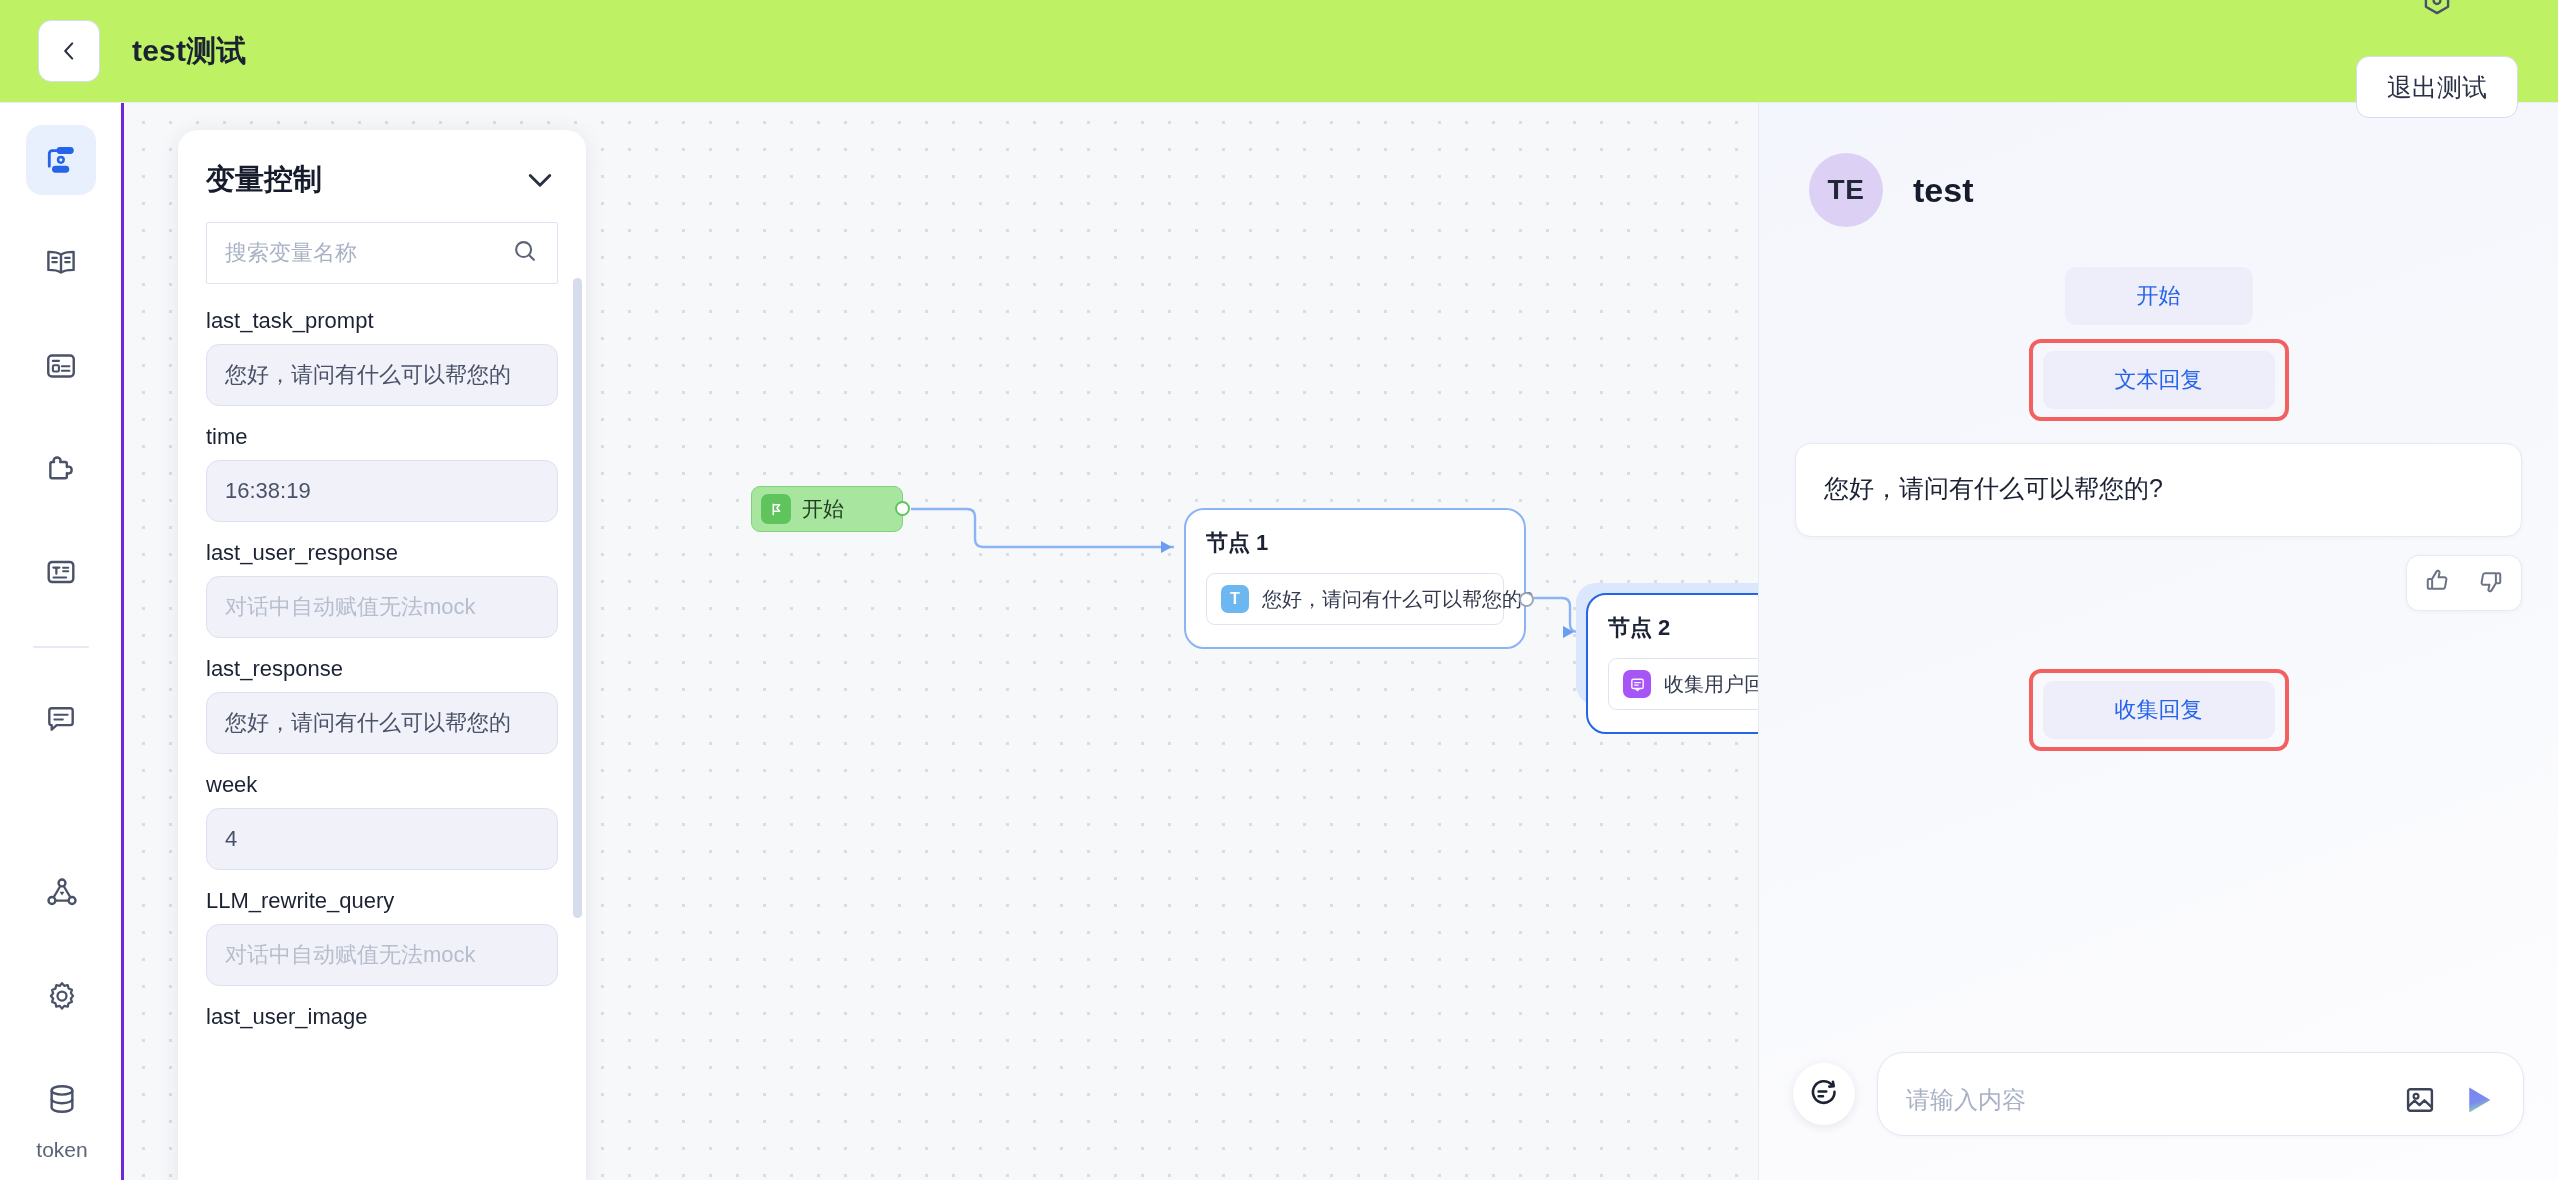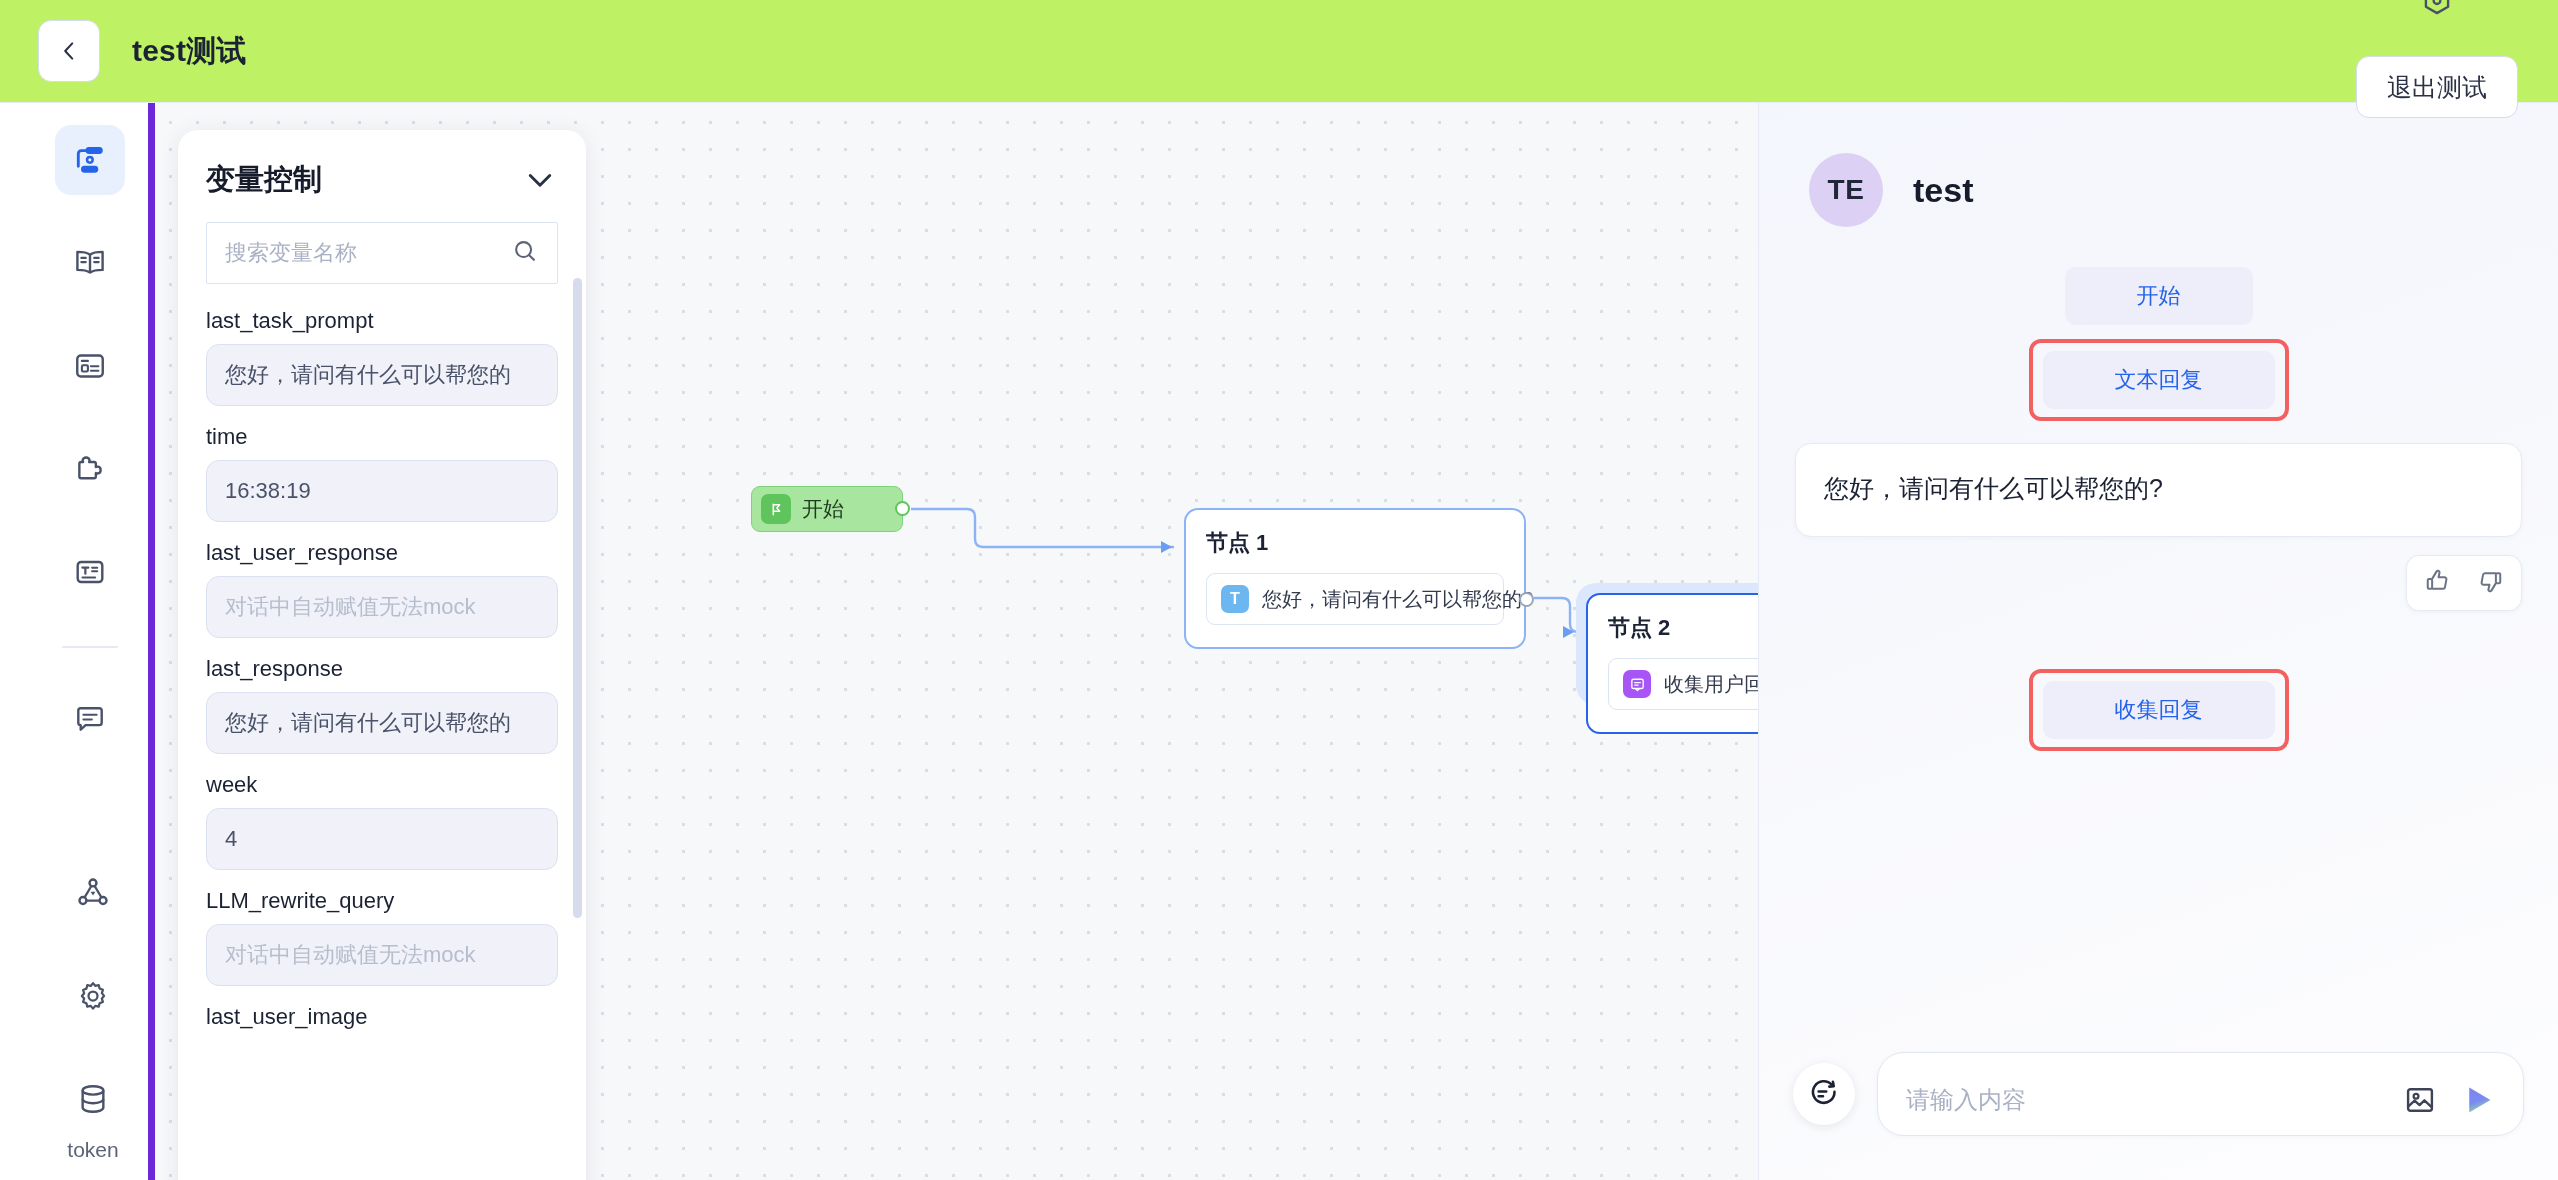--- a/index.html
+++ b/index.html
@@ -36,23 +36,23 @@
   .exit-btn {
     height: 62px; padding: 0 30px; border-radius: 13px;
     border: 1px solid #d6dced; background: #fff; color: #2a3145;
     font-size: 25px; font-family: inherit; cursor: pointer;
     display: flex; align-items: center; justify-content: center;
   }
 
   
   .rail {
     position: absolute; left: 0; top: 103px; width: 124px; height: 1077px;
-    background: #ffffff; border-right: 7px solid #6d28d9;
+    background: #ffffff; border-right: 3px solid #6d28d9;
     display: flex; flex-direction: column; align-items: center;
-    padding-top: 22px; z-index: 30; margin-left: 31px;
+    padding-top: 22px; z-index: 30;
   }
   .rail-item {
     width: 70px; height: 70px; border-radius: 16px; margin-bottom: 33px;
     display: flex; align-items: center; justify-content: center; cursor: pointer;
     color: #4a5269;
   }
   .rail-item.active { background: #e8f0fe; color: #2563eb; }
   .rail-divider { width: 56px; height: 2px; background: #e5e9f2; margin: 6px 0 36px; border-radius: 2px; }
   .rail-bottom { position: absolute; bottom: 18px; left: 0; width: 124px;
     display: flex; flex-direction: column; align-items: center; }
@@ -79,21 +79,21 @@
   }
   .node-start .lbl { font-size: 21px; color: #1f3a21; font-weight: 500; }
   .port {
     position: absolute; width: 15px; height: 15px; border-radius: 50%;
     background: #fff; border: 2.5px solid #5fc45c; box-sizing: border-box;
   }
   .port.grey { border-color: #9aa5bb; }
 
   .node-card {
     position: absolute; background: #ffffff; border: 2px solid #8bb3f5;
-    border-radius: 14px; padding: 18px 20px 22px 20px;
+    border-radius: 20px; padding: 18px 20px 22px 20px;
   }
   .node-card.n1 { left: 1060px; top: 405px; width: 342px; }
   .node-card.n2 { left: 1462px; top: 490px; width: 342px; border-color: #2563eb; }
   .node-halo {
     position: absolute; left: 1452px; top: 480px; width: 362px; height: 122px;
     background: #dbe7fd; border-radius: 20px;
   }
   .node-title { font-size: 22px; font-weight: 700; color: #1b2234; margin-bottom: 15px; }
   .node-row {
     border: 1px solid #dde4f1; border-radius: 9px; background: #fff;

